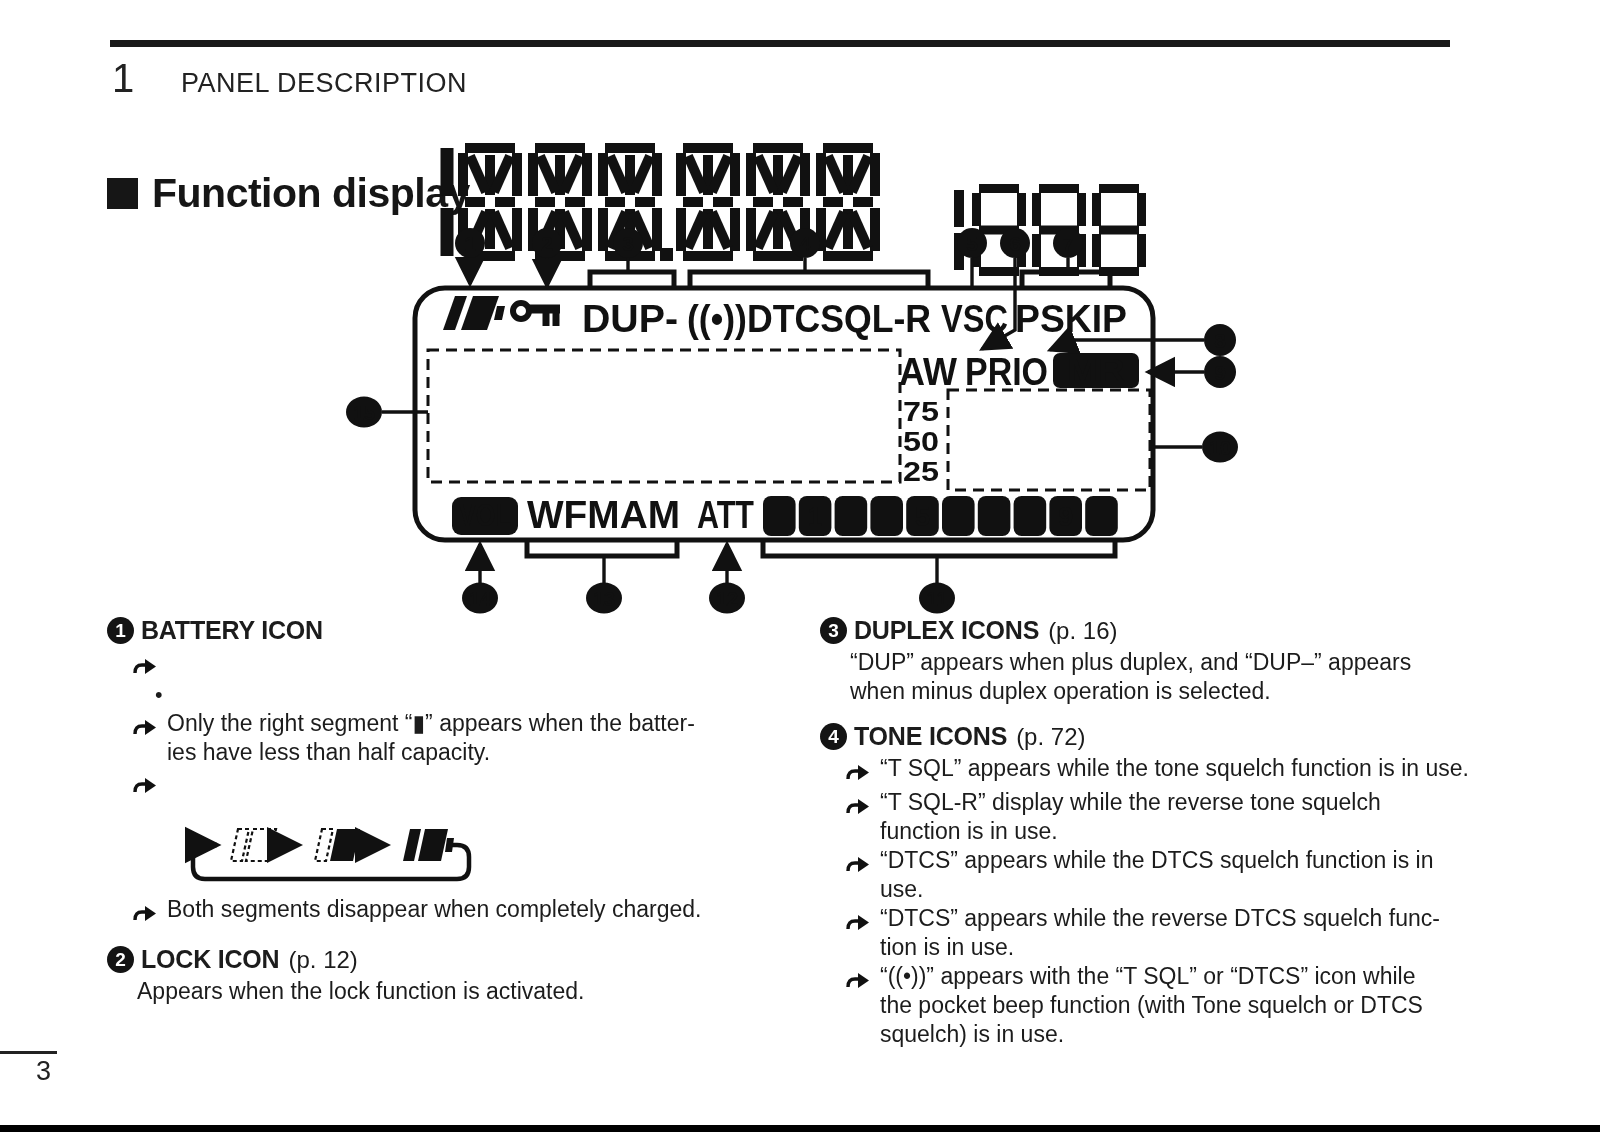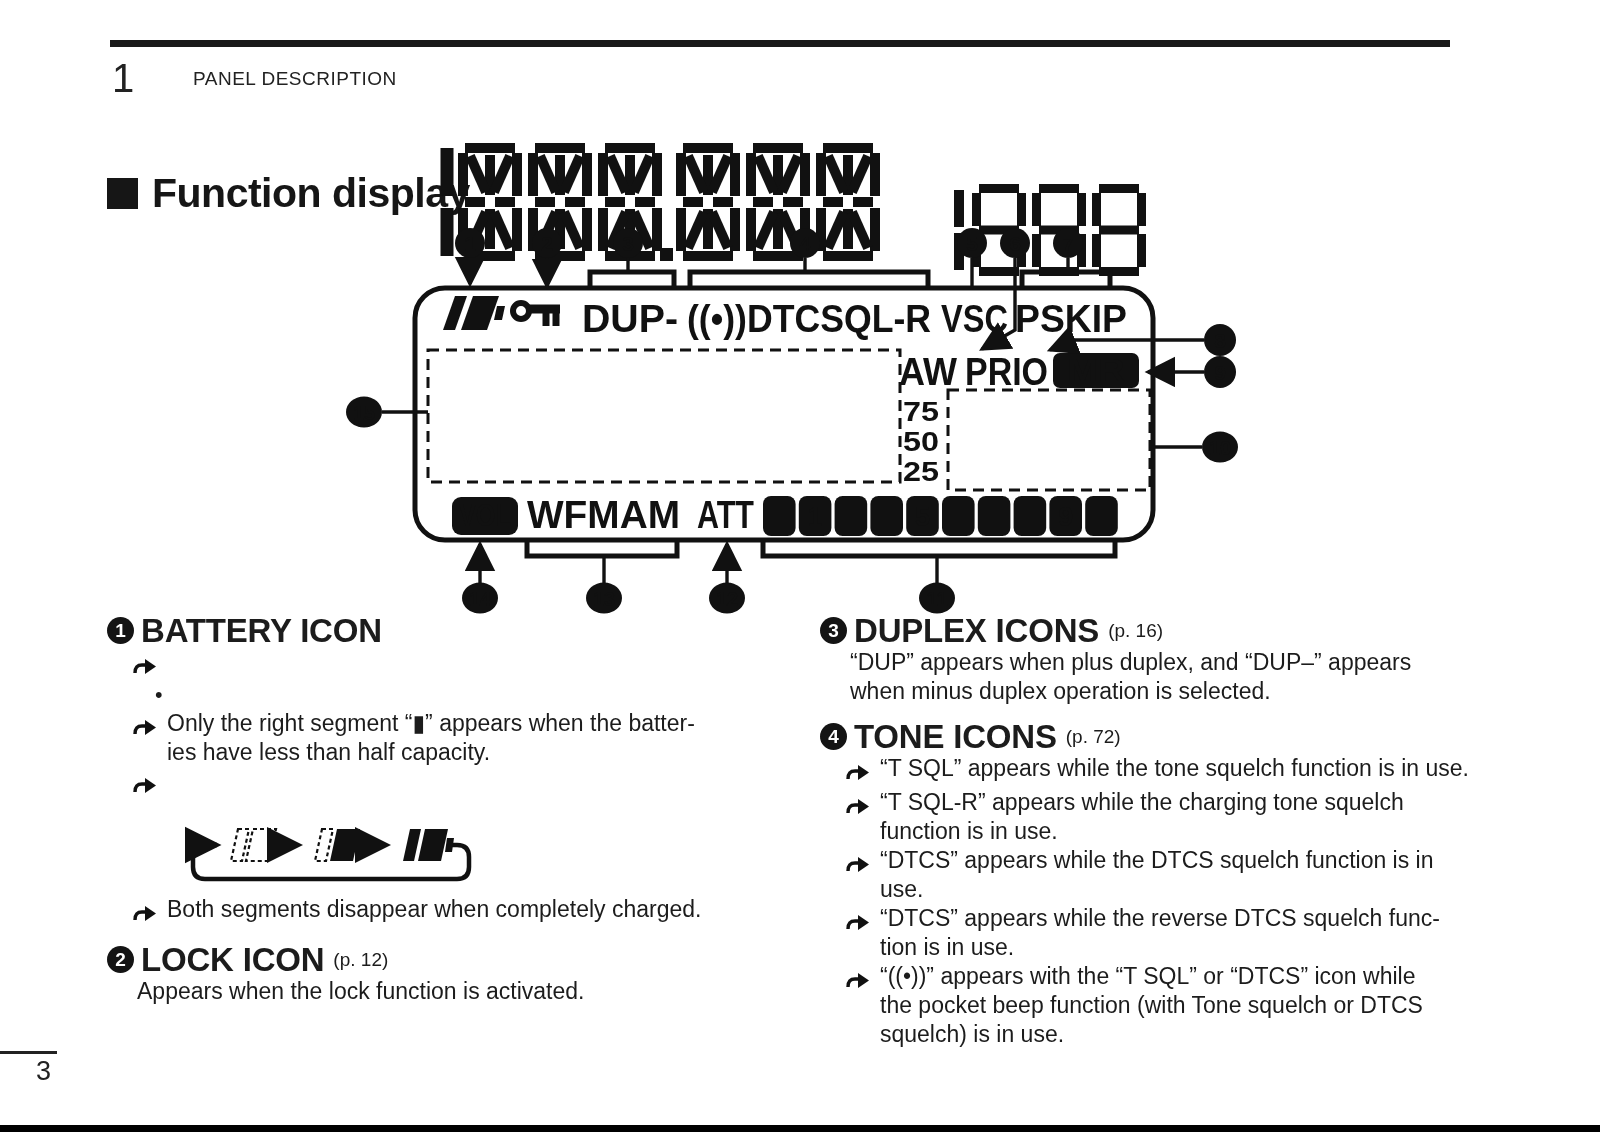--- a/index.html
+++ b/index.html
@@ -1,35 +1,35 @@
 <!DOCTYPE html>
 <html><head>
 <meta charset="utf-8">
 <style>
   html,body{margin:0;padding:0;background:#888;}
   .page{position:relative;width:1600px;height:1132px;background:#ffffff;overflow:hidden;
         font-family:"Liberation Sans",sans-serif;color:#1c1c1c;}
   .top-rule{position:absolute;left:110px;top:40px;width:1340px;height:7px;background:#1a1a1a;}
   .chapter-num{position:absolute;left:112px;top:56px;font-size:40px;color:#222;}
-  .chapter-title{position:absolute;left:181px;top:68px;font-size:19px;letter-spacing:.5px;color:#222;margin-left:12px;}
+  .chapter-title{position:absolute;left:181px;top:68px;font-size:27px;letter-spacing:.5px;color:#222;}
   .section-title{position:absolute;left:107px;top:170px;display:flex;align-items:center;gap:14px;}
   .section-title .sq{width:31px;height:31px;background:#161616;display:inline-block;}
   .section-title .txt{font-size:41px;font-weight:bold;letter-spacing:-.5px;color:#161616;}
 
   svg text{font-family:"Liberation Sans",sans-serif;font-weight:700;fill:#111;}
   .diagram{position:absolute;left:0;top:0;}
 
   .col{position:absolute;top:616px;width:690px;font-size:23px;line-height:29px;}
   .col.left{left:107px;}
   .col.right{left:820px;}
   .sec-head{display:flex;align-items:center;gap:7px;margin-bottom:3px;}
   .cnum{flex:0 0 auto;width:27px;height:27px;border-radius:50%;background:#141414;color:#fff;
         font-weight:bold;font-size:19px;display:inline-flex;align-items:center;justify-content:center;}
-  .sec-title-txt{font-weight:bold;font-size:33px;letter-spacing:-.2px;}
-  .sec-ref{font-size:19px;margin-left:2px;}
+  .sec-title-txt{font-weight:bold;font-size:25px;letter-spacing:-.2px;}
+  .sec-ref{font-size:24px;margin-left:2px;}
   .item{display:flex;gap:9px;padding-left:26px;margin:0;}
   .item p{margin:0;white-space:pre-line;}
   .item .marker{flex:0 0 25px;padding-top:5px;}
   .item.sub{padding-left:48px;font-size:21.5px;line-height:27px;gap:6px;}
   .item.sub .marker{flex:0 0 12px;padding-top:0;}
   .item.plain{padding-left:30px;}
   .sec{margin-bottom:16px;}
   .mt{margin-top:14px;}
   .charging-fig{margin:8px 0 6px 78px;display:block;}
 
@@ -358,21 +358,21 @@
         </span>
         <p>“T SQL” appears while the tone squelch function is in use.</p>
       </div>
       <div class="item">
         <span class="marker">
           <svg width="24" height="17" viewBox="0 0 24 17">
               <path d="M2,15 Q2,7 9,7 H12" stroke="#111" stroke-width="3.4" fill="none"></path>
               <polygon points="12,1 23,8.5 12,16" fill="#111"></polygon>
             </svg>
         </span>
-        <p>“T SQL-R” appears while the charging tone squelch
+        <p>“T SQL-R” display while the reverse tone squelch
 function is in use.</p>
       </div>
       <div class="item">
         <span class="marker">
           <svg width="24" height="17" viewBox="0 0 24 17">
               <path d="M2,15 Q2,7 9,7 H12" stroke="#111" stroke-width="3.4" fill="none"></path>
               <polygon points="12,1 23,8.5 12,16" fill="#111"></polygon>
             </svg>
         </span>
         <p>“DTCS” appears while the DTCS squelch function is in

